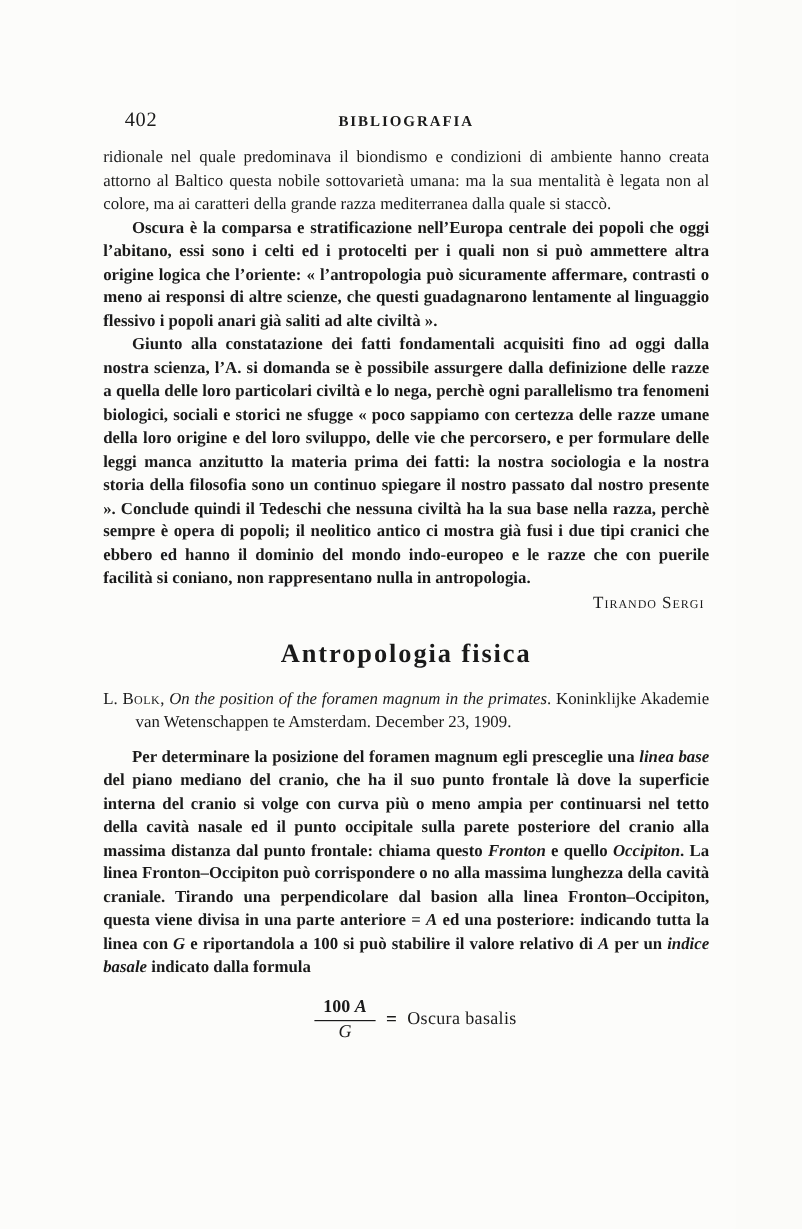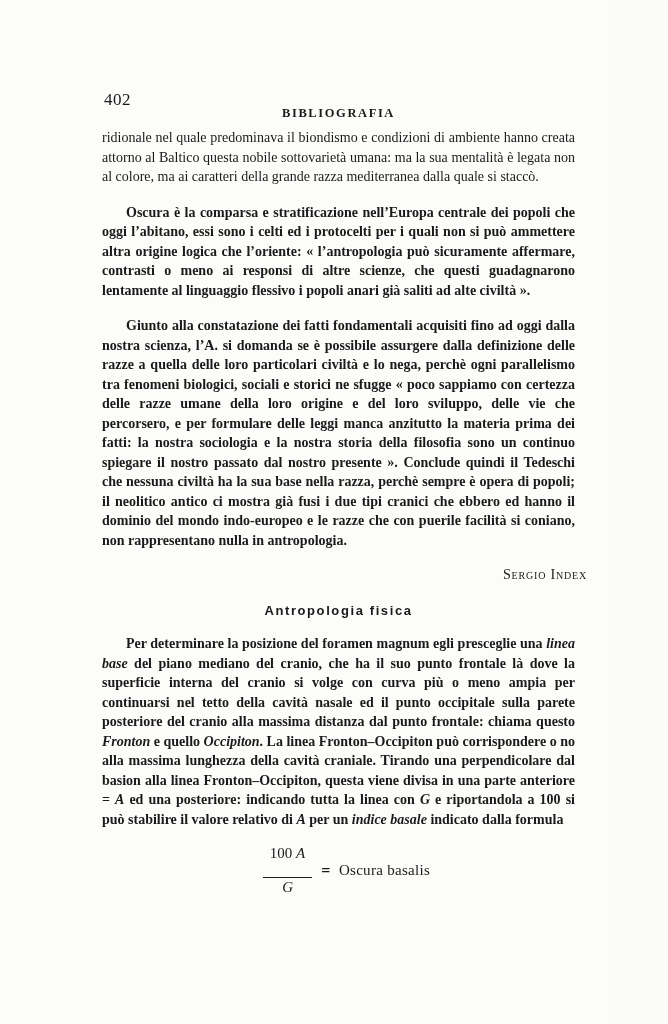--- a/index.html
+++ b/index.html
@@ -31,50 +31,50 @@
     position: absolute;
     left: 18px;
     top: 0;
     font-size: 17px;
     letter-spacing: 0.5px;
   }
   .running-title {
     position: absolute;
     left: 0;
     right: 0;
-    top: 16px;
+    top: 4px;
     text-align: center;
     font-size: 12.5px;
     font-weight: bold;
     letter-spacing: 1.6px;
   }
   .bodyp {
-    margin: 16px;
+    margin: 0;
     font-size: 14px;
     line-height: 19.5px;
     text-align: justify;
     text-justify: inter-word;
   }
   .ind { text-indent: 24px; font-weight: bold; }
   .s-i { font-style: italic; }
   .s-sc { font-variant: small-caps; letter-spacing: 0.4px; }
   .signature {
     margin: 2px 4px 0 0;
     text-align: right;
     font-size: 14.2px;
     font-variant: small-caps;
     letter-spacing: 0.8px;
   }
   .section-heading {
     margin: 20px 0 16px;
     text-align: center;
-    font-size: 13px;
+    font-size: 22px;
     font-weight: bold;
     letter-spacing: 1.6px;
-    font-family: Liberation Sans, sans-serif;
+    font-family: Liberation Serif, serif;
   }
   .citation {
     margin: 0 0 9px;
     font-size: 14px;
     line-height: 19.5px;
     text-align: justify;
     padding-left: 27px;
     text-indent: -27px;
   }
   .formula {
@@ -86,22 +86,23 @@
     font-size: 15px;
     transform: translateX(8px);
   }
   .frac {
     display: inline-flex;
     flex-direction: column;
     align-items: center;
     line-height: 1.15;
   }
   .num {
-    padding: 0 7px 15px;
+    padding: 0 7px 2px;
     border-bottom: 1.4px solid #1a1a1a;
+    font-weight: bold;
   }
   .den { padding-top: 1px; }
   .eq {
     font-size: 16px;
     font-weight: bold;
     letter-spacing: -0.5px;
   }
   .result { letter-spacing: 0.3px; }
 </style>
 </head>
@@ -114,24 +115,25 @@
       <span class="page-num">402</span>
       <span class="running-title">BIBLIOGRAFIA</span>
     </header>
 
     <p class="bodyp"><span>ridionale nel quale predominava il biondismo e condizioni di ambiente hanno creata attorno al Baltico questa nobile sottovarietà umana: ma la sua mentalità è legata non al colore, ma ai caratteri della grande razza mediterranea dalla quale si staccò.</span></p>
 
     <p class="bodyp ind"><span>Oscura è la comparsa e stratificazione nell’Europa centrale dei popoli che oggi l’abitano, essi sono i celti ed i protocelti per i quali non si può ammettere altra origine logica che l’oriente: « l’antropologia può sicuramente affermare, contrasti o meno ai responsi di altre scienze, che questi guadagnarono lentamente al linguaggio flessivo i popoli anari già saliti ad alte civiltà ».</span></p>
 
     <p class="bodyp ind"><span>Giunto alla constatazione dei fatti fondamentali acquisiti fino ad oggi dalla nostra scienza, l’A. si domanda se è possibile assurgere dalla definizione delle razze a quella delle loro particolari civiltà e lo nega, perchè ogni parallelismo tra fenomeni biologici, sociali e storici ne sfugge « poco sappiamo con certezza delle razze umane della loro origine e del loro sviluppo, delle vie che percorsero, e per formulare delle leggi manca anzitutto la materia prima dei fatti: la nostra sociologia e la nostra storia della filosofia sono un continuo spiegare il nostro passato dal nostro presente ». Conclude quindi il Tedeschi che nessuna civiltà ha la sua base nella razza, perchè sempre è opera di popoli; il neolitico antico ci mostra già fusi i due tipi cranici che ebbero ed hanno il dominio del mondo indo-europeo e le razze che con puerile facilità si coniano, non rappresentano nulla in antropologia.</span></p>
 
-    <p class="signature">Sergio Index</p>
+    <p class="signature">Tirando Sergi</p>
 
     <h2 class="section-heading">Antropologia fisica</h2>
 
+    <p class="citation"><span>L. </span><span class="s-sc">Bolk</span><span>, </span><span class="s-i">On the position of the foramen magnum in the primates</span><span>. Koninklijke Akademie van Wetenschappen te Amsterdam. December 23, 1909.</span></p>
 
 
     <p class="bodyp ind"><span>Per determinare la posizione del foramen magnum egli presceglie una </span><span class="s-i">linea base</span><span> del piano mediano del cranio, che ha il suo punto frontale là dove la superficie interna del cranio si volge con curva più o meno ampia per continuarsi nel tetto della cavità nasale ed il punto occipitale sulla parete posteriore del cranio alla massima distanza dal punto frontale: chiama questo </span><span class="s-i">Fronton</span><span> e quello </span><span class="s-i">Occipiton</span><span>. La linea Fronton–Occipiton può corrispondere o no alla massima lunghezza della cavità craniale. Tirando una perpendicolare dal basion alla linea Fronton–Occipiton, questa viene divisa in una parte anteriore = </span><span class="s-i">A</span><span> ed una posteriore: indicando tutta la linea con </span><span class="s-i">G</span><span> e riportandola a 100 si può stabilire il valore relativo di </span><span class="s-i">A</span><span> per un </span><span class="s-i">indice basale</span><span> indicato dalla formula</span></p>
 
     <div class="formula">
       <span class="frac">
         <span class="num"><span>100 </span><span class="s-i">A</span></span>
         <span class="den"><span class="s-i">G</span></span>
       </span>
       <span class="eq">=</span>

